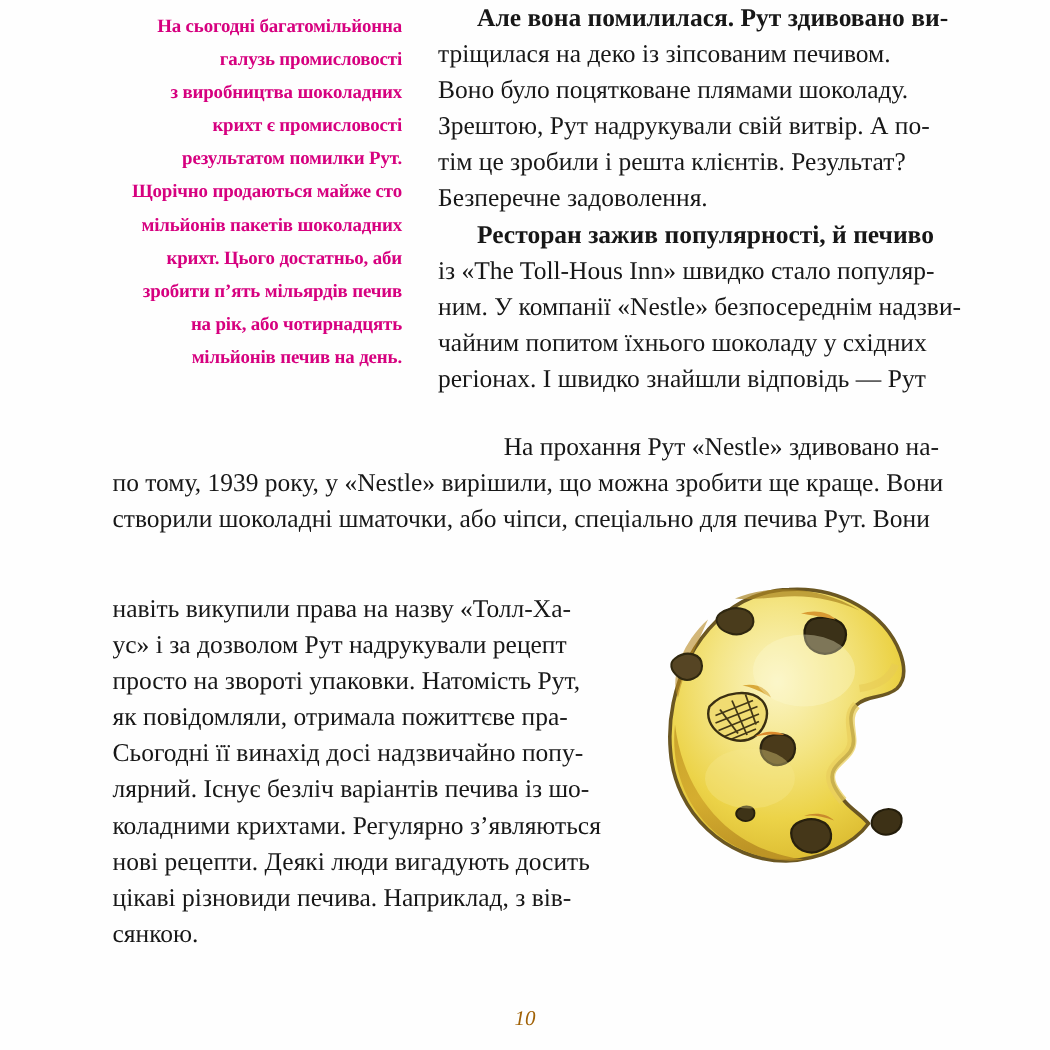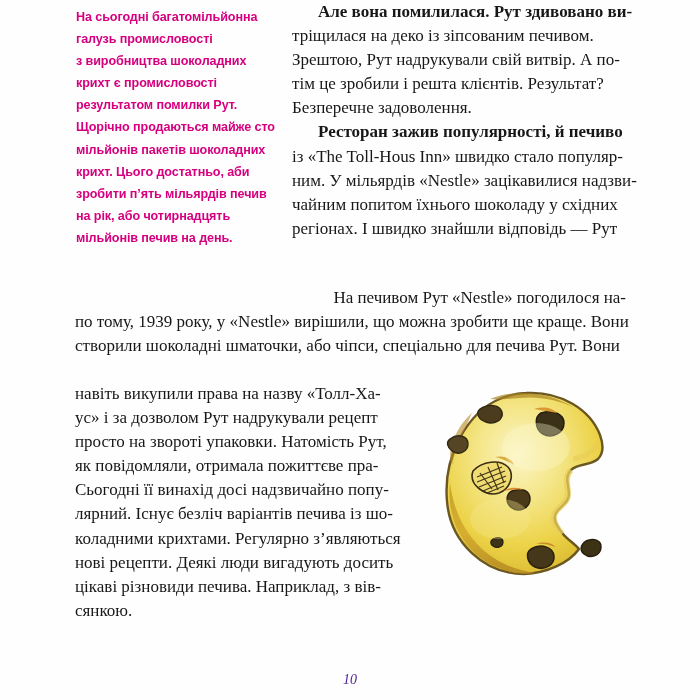--- a/index.html
+++ b/index.html
@@ -31,27 +31,27 @@
     top: 0;
     width: 700px;
     height: 278px;
   }
 
   .pullquote {
     position: absolute;
     left: 76px;
     top: 6px;
     width: 192px;
-    font-family: Liberation Sans, sans-serif;
+    font-family: Liberation Serif, serif;
     font-weight: bold;
     font-size: 12.6px;
     line-height: 22.1px;
     color: #d6007f;
     letter-spacing: -0.1px;
-    text-align: left;
+    text-align: right;
   }
   .pullquote .ln {
     display: block;
     white-space: nowrap;
   }
 
   .col-right {
     position: absolute;
     left: 292px;
     top: 0px;
@@ -87,21 +87,21 @@
   }
   .full-col {
     position: absolute;
     left: 75px;
     top: 0;
     width: 551px;
   }
   .narrow-col {
     position: absolute;
     left: 75px;
-    top: 96px;
+    top: 108px;
     width: 344px;
   }
 
   
   .cookie-wrap {
     position: absolute;
     left: 440px;
     top: 101px;
     width: 175px;
     height: 195px;
@@ -111,21 +111,21 @@
   
   .folio {
     position: absolute;
     left: 0;
     top: 672px;
     width: 700px;
     text-align: center;
     font-family: "Liberation Serif", "DejaVu Serif", serif;
     font-style: italic;
     font-size: 14px;
-    color: #4c1d95;
+    color: #a16207;
   }
 </style>
 </head>
 <body>
 
 <div class="page">
 
   <div class="top-region">
 
     <div class="pullquote">
@@ -140,41 +140,42 @@
       <span class="ln">зробити п’ять мільярдів печив</span>
       <span class="ln">на рік, або чотирнадцять</span>
       <span class="ln">мільйонів печив на день.</span>
     </div>
 
     <div class="col-right bodytext">
 
       <p>
         <span class="ltxt indent">Але вона помилилася. Рут здивовано ви-</span>
         <span class="ltxt">тріщилася на деко із зіпсованим печивом.</span>
+        <span class="ltxt">Воно було поцятковане плямами шоколаду.</span>
         <span class="ltxt">Зрештою, Рут надрукували свій витвір. А по-</span>
         <span class="ltxt">тім це зробили і решта клієнтів. Результат?</span>
         <span class="ltxt">Безперечне задоволення.</span>
       </p>
 
       <p>
         <span class="ltxt indent">Ресторан зажив популярності, й печиво</span>
         <span class="ltxt">із «The Toll-Hous Inn» швидко стало популяр-</span>
-        <span class="ltxt">ним. У мільярдів «Nestle» зацікавилися надзви-</span>
+        <span class="ltxt">ним. У компанії «Nestle» безпосереднім надзви-</span>
         <span class="ltxt">чайним попитом їхнього шоколаду у східних</span>
         <span class="ltxt">регіонах. І швидко знайшли відповідь — Рут</span>
       </p>
 
     </div>
   </div>
 
   <div class="lower-region">
 
     <div class="full-col bodytext">
       <p>
-        <span class="ltxt" style="text-align:right;display:block;">На печивом Рут «Nestle» погодилося на-</span>
+        <span class="ltxt" style="text-align:right;display:block;">На прохання Рут «Nestle» здивовано на-</span>
         <span class="ltxt">по тому, 1939 року, у «Nestle» вирішили, що можна зробити ще краще. Вони</span>
         <span class="ltxt">створили шоколадні шматочки, або чіпси, спеціально для печива Рут. Вони</span>
       </p>
     </div>
 
     <div class="narrow-col bodytext">
       <p>
         <span class="ltxt">навіть викупили права на назву «Толл-Ха-</span>
         <span class="ltxt">ус» і за дозволом Рут надрукували рецепт</span>
         <span class="ltxt">просто на звороті упаковки. Натомість Рут,</span>

